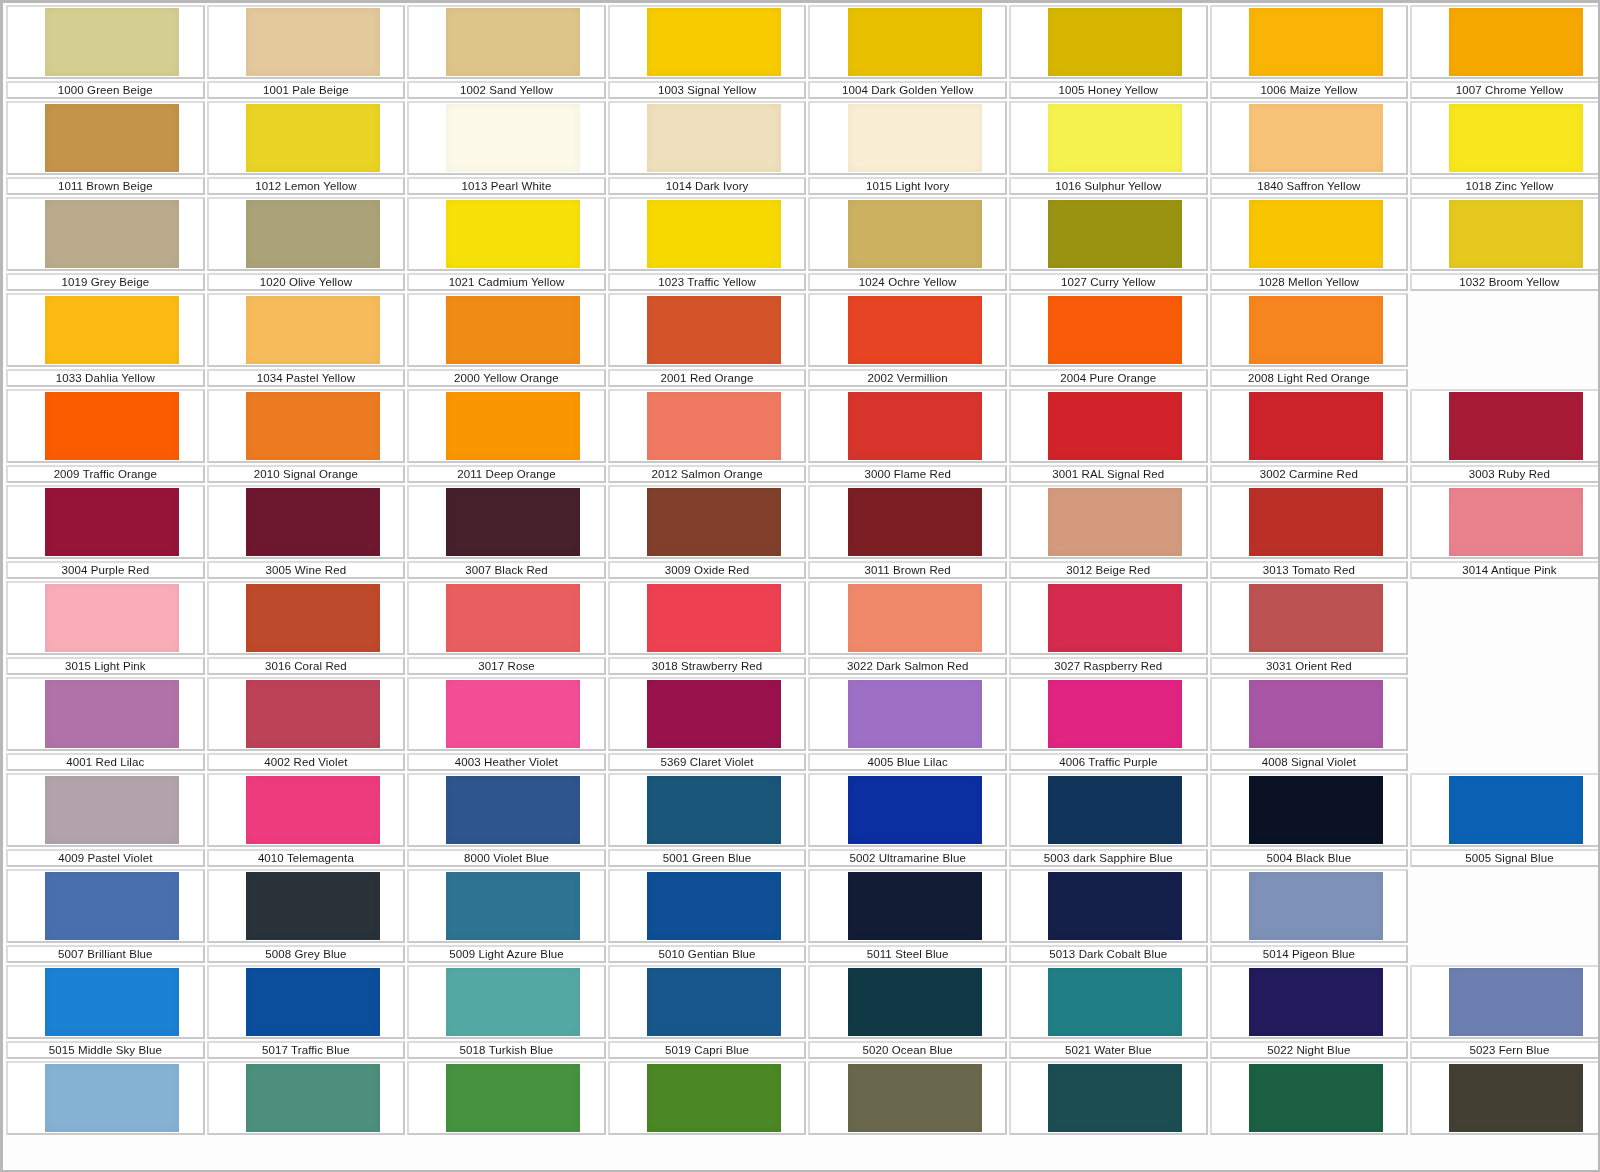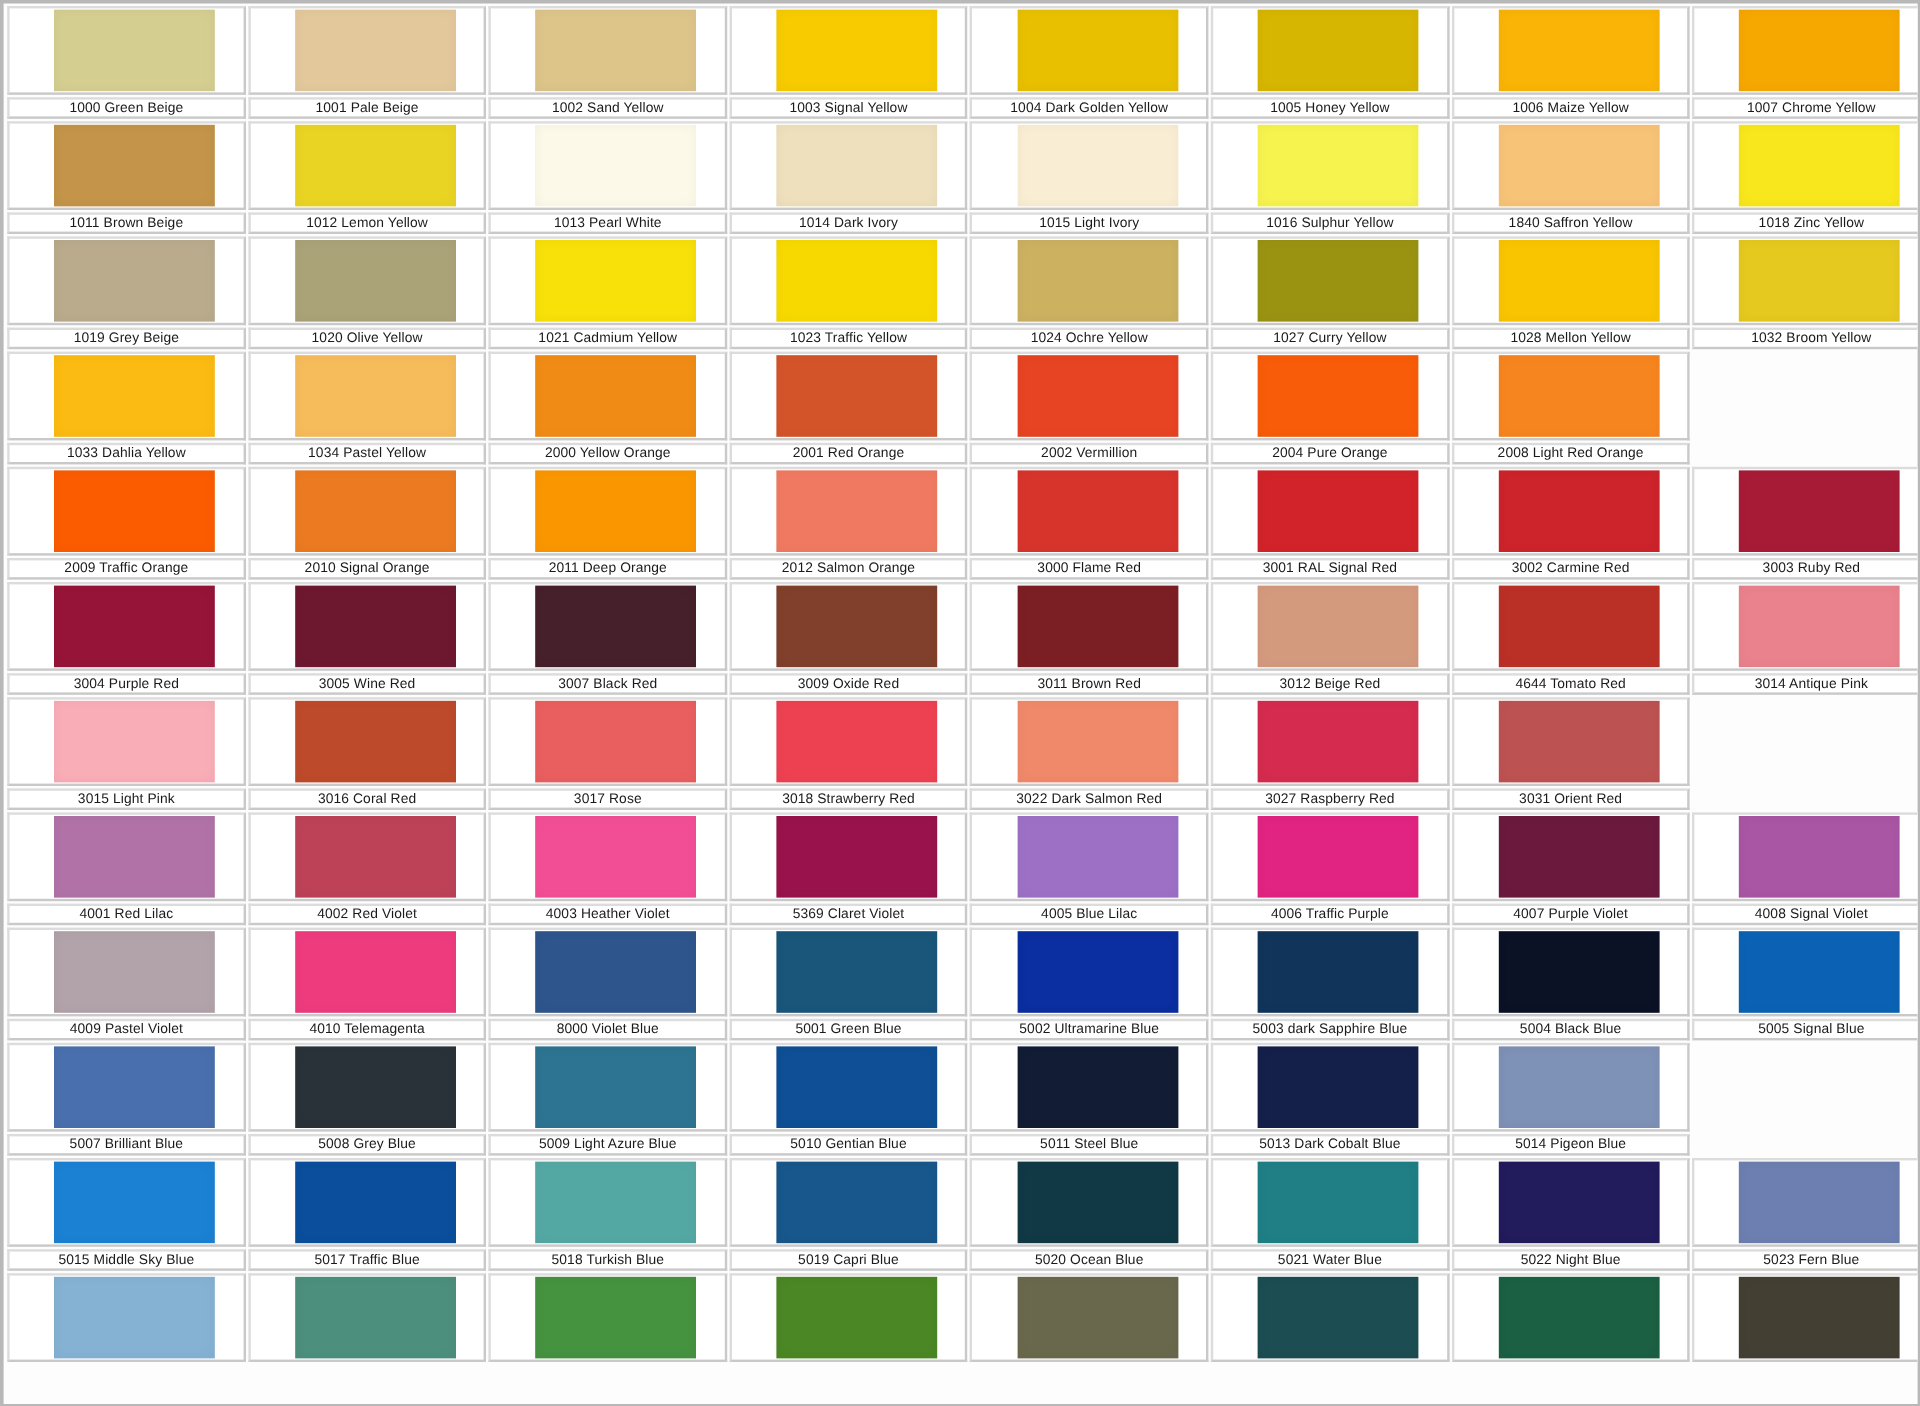--- a/index.html
+++ b/index.html
@@ -469,21 +469,21 @@
         </div>
         <div class="label-box">
           <span class="label-text">3012 Beige Red</span>
         </div>
       </div>
       <div class="cell">
         <div class="swatch-box">
           <div class="swatch" style="background: rgb(187, 48, 38);"></div>
         </div>
         <div class="label-box">
-          <span class="label-text">4644 Tomato Red</span>
+          <span class="label-text">3013 Tomato Red</span>
         </div>
       </div>
       <div class="cell">
         <div class="swatch-box">
           <div class="swatch" style="background: rgb(233, 130, 141);"></div>
         </div>
         <div class="label-box">
           <span class="label-text">3014 Antique Pink</span>
         </div>
       </div>
@@ -590,28 +590,20 @@
       <div class="cell">
         <div class="swatch-box">
           <div class="swatch" style="background: rgb(225, 35, 130);"></div>
         </div>
         <div class="label-box">
           <span class="label-text">4006 Traffic Purple</span>
         </div>
       </div>
       <div class="cell">
         <div class="swatch-box">
-          <div class="swatch" style="background: rgb(107, 26, 62);"></div>
-        </div>
-        <div class="label-box">
-          <span class="label-text">4007 Purple Violet</span>
-        </div>
-      </div>
-      <div class="cell">
-        <div class="swatch-box">
           <div class="swatch" style="background: rgb(169, 86, 164);"></div>
         </div>
         <div class="label-box">
           <span class="label-text">4008 Signal Violet</span>
         </div>
       </div>
     </div>
     <div class="row">
       <div class="cell">
         <div class="swatch-box">

